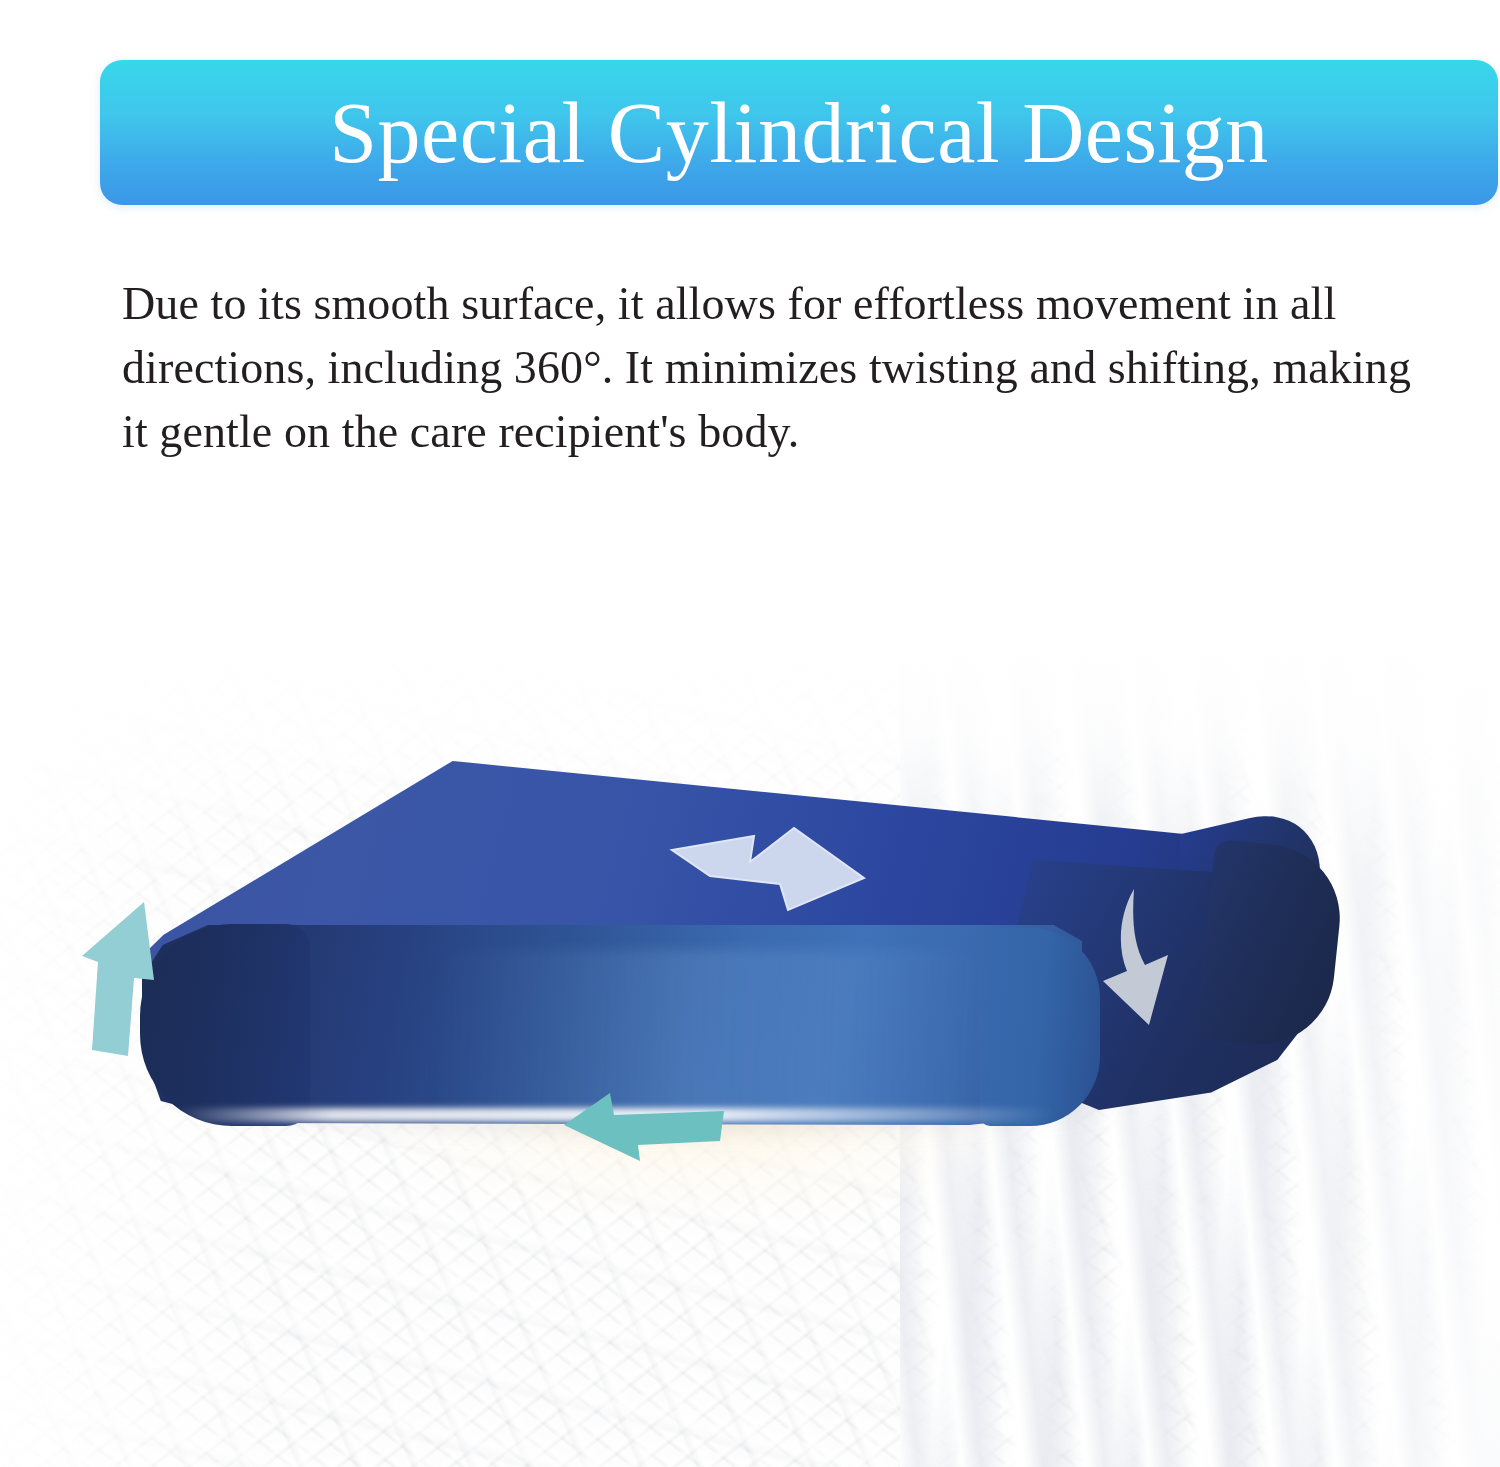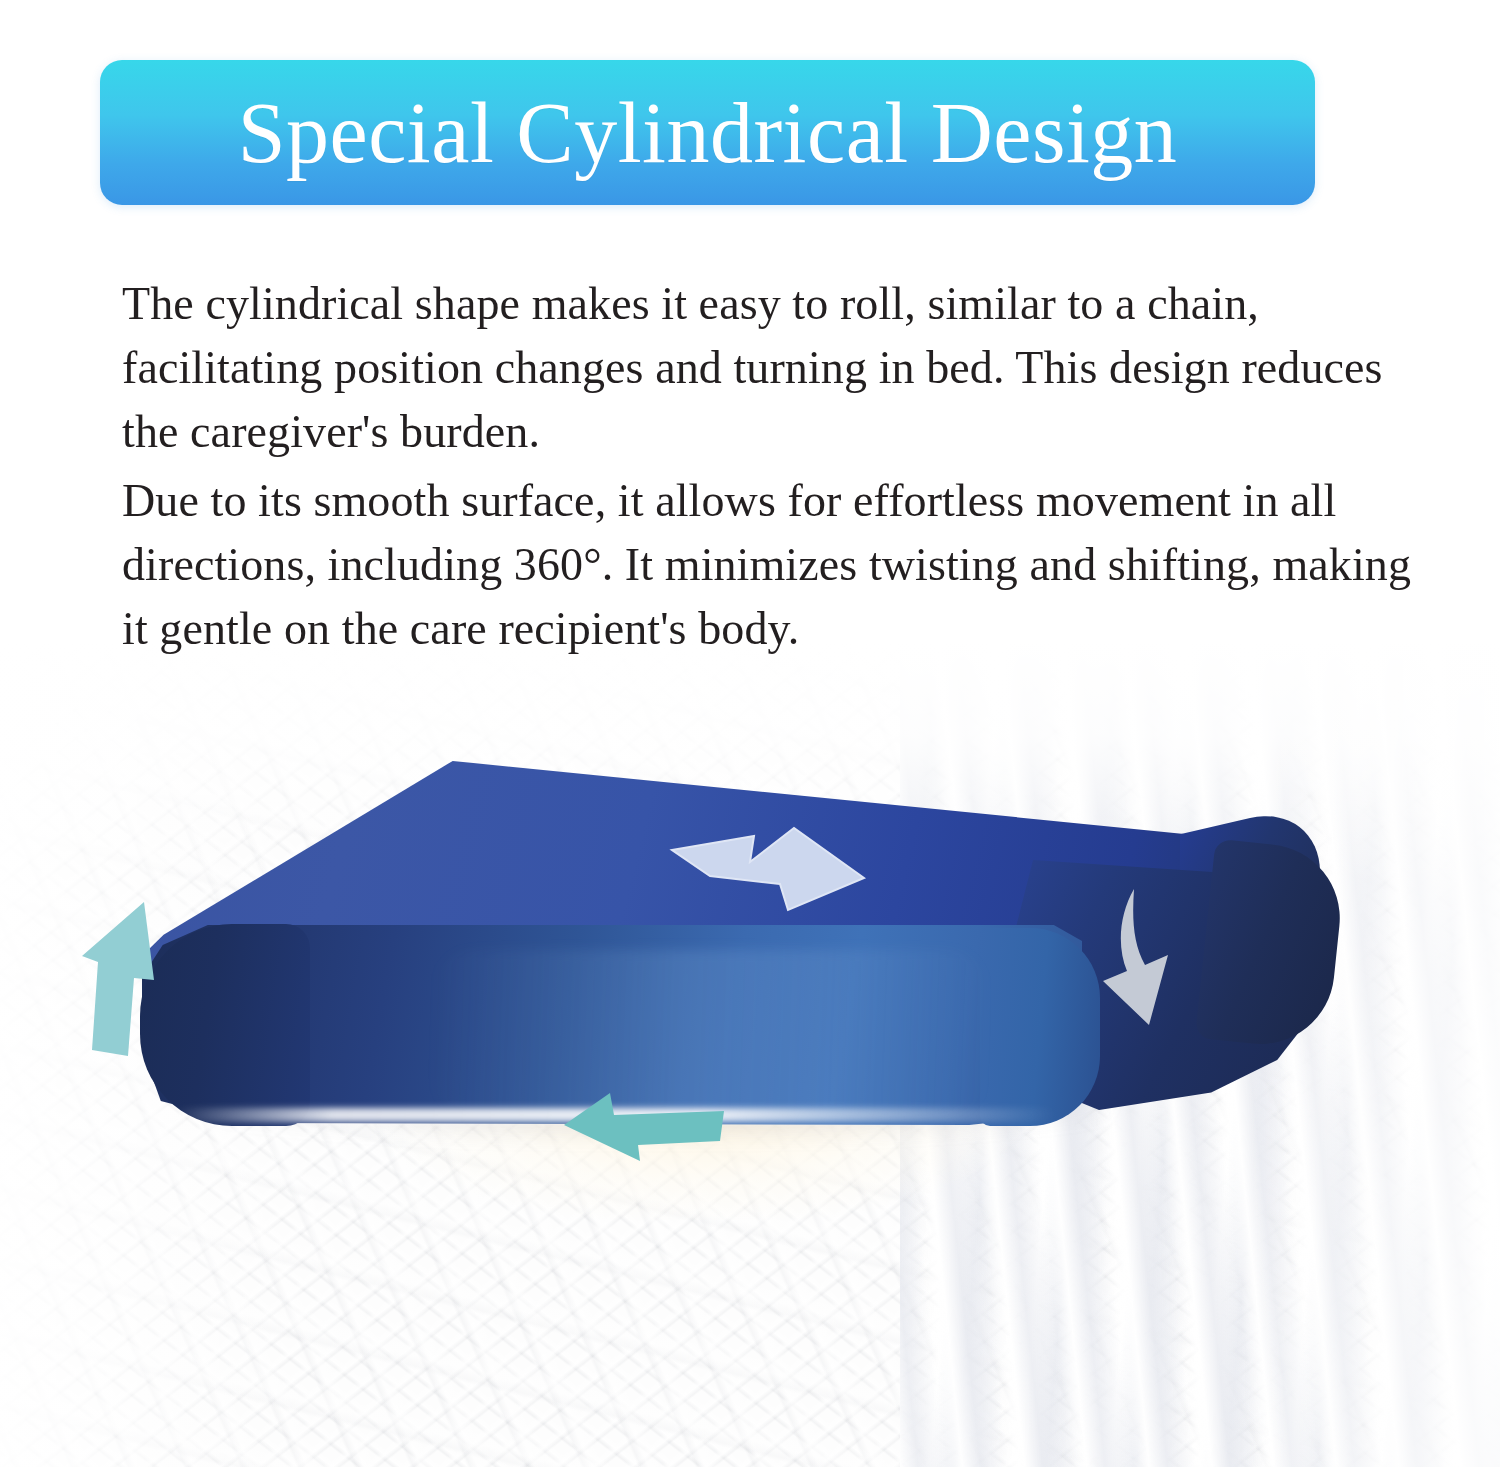--- a/index.html
+++ b/index.html
@@ -110,21 +110,21 @@
   }
   .bg-glow {
     position: absolute; left: 380px; top: 360px; width: 640px; height: 220px;
     background: radial-gradient(ellipse at center, rgba(255,246,226,0.95) 0%, rgba(255,250,238,0.45) 45%, rgba(255,255,255,0) 75%);
   }
 
   
   .title-banner {
     position: absolute;
     left: 100px; top: 60px;
-    width: 1215px; height: 145px;
+    width: 1398px; height: 145px;
     border-radius: 22px;
     background: linear-gradient(to bottom, #37d7ea 0%, #3fc6ec 38%, #3ea8ea 72%, #3a97e6 100%);
     display: flex;
     align-items: center;
     justify-content: center;
     box-shadow: 0 2px 10px rgba(60,150,220,0.18);
   }
   .title-text {
     color: #ffffff;
     font-size: 86px;
@@ -315,21 +315,20 @@
     <div class="bg-fade-top"></div>
     <div class="bg-fade-left"></div>
     <div class="bg-fade-right"></div>
   </div>
 
   <div class="title-banner">
     <span class="title-text">Special Cylindrical Design</span>
   </div>
 
   <div class="body-copy">
-    <p class="para">The cylindrical shape makes it easy to roll, similar to a chain, facilitating position changes and turning in bed. This design reduces the caregiver's burden.</p>
     <p class="para">Due to its smooth surface, it allows for effortless movement in all directions, including 360°. It minimizes twisting and shifting, making it gentle on the care recipient's body.</p>
   </div>
 
   <div class="product">
     <div class="cushion-shadow"></div>
     <div class="face-top"></div>
     <div class="face-top-cap"></div>
     <div class="face-right"></div>
     <div class="face-front"></div>
     <div class="cap-left"></div>

